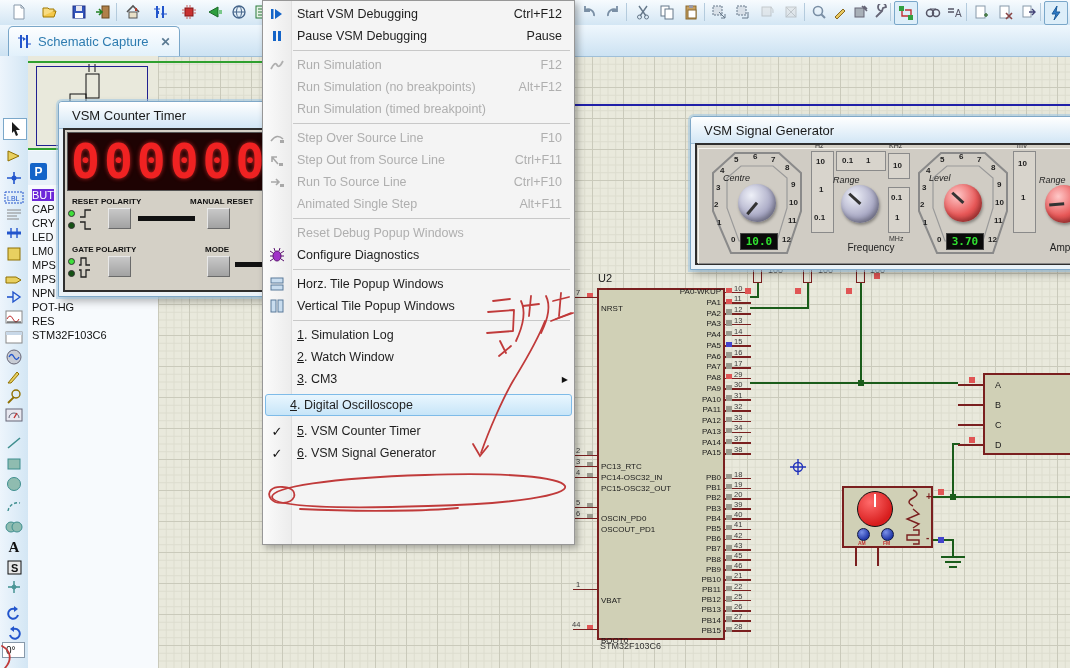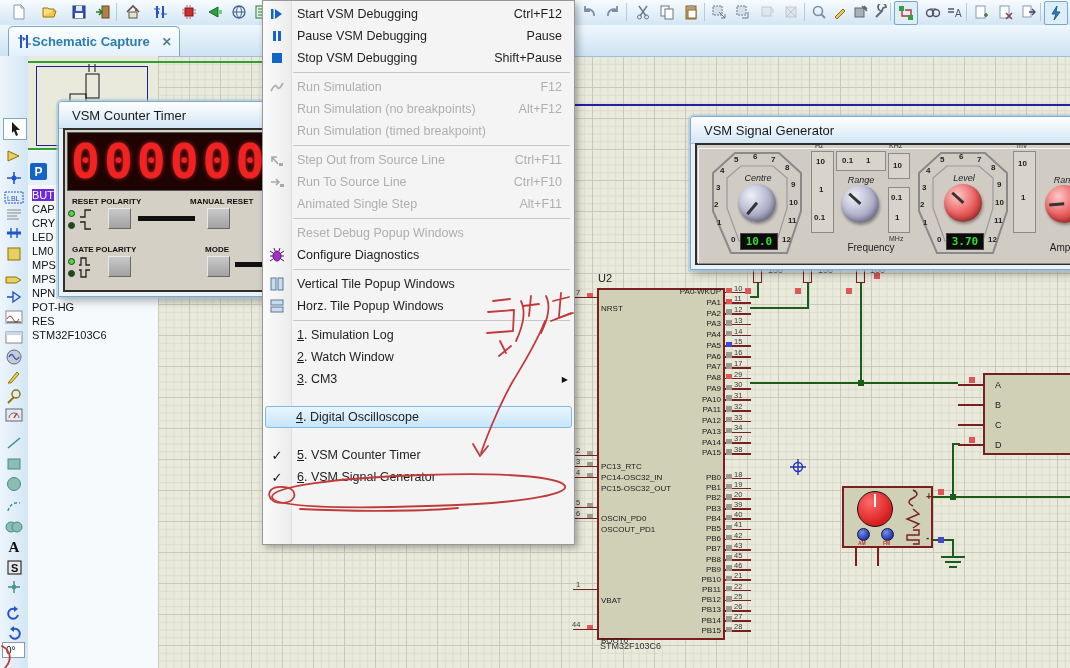--- a/index.html
+++ b/index.html
@@ -12,21 +12,21 @@
   .ti{position:absolute;top:1px;width:22px;height:22px;display:flex;align-items:center;justify-content:center}
   .ti.dis{opacity:.4}
   .ti.boxed{border:1px solid #7AA7C9;background:#DDEEF9;border-radius:2px}
   .tsep{position:absolute;top:3px;width:1px;height:18px;background:#B4CBDD}
   
   #tabbar{left:0;top:25px;width:1070px;height:31px;
     background:linear-gradient(#EFF7FD,#CCE2F2);border-bottom:1px solid #9FBFD8;z-index:6}
   #tab-active{position:absolute;left:8px;top:1px;width:172px;height:30px;
     border:1px solid #7AA7C9;border-bottom:none;border-radius:5px 5px 0 0;
     background:linear-gradient(#FDFEFF,#E2F1FB);display:flex;align-items:center;padding-left:8px;box-sizing:border-box}
-  #tab-active .lbl{color:#2E7CB0;font-weight:bold;font-size:13px;}
+  #tab-active .lbl{color:#2E7CB0;font-weight:normal;font-size:13px;margin-left:6px}
   #tab-active .cls{color:#5A7A92;font-size:12px;font-weight:bold;margin-left:12px}
   
   #canvas{left:158px;top:56px;width:912px;height:612px;z-index:0;
     background-color:#E9E9DC;
     background-image:
       linear-gradient(to right,#CACABB 1px,transparent 1px),
       linear-gradient(to bottom,#CACABB 1px,transparent 1px),
       linear-gradient(to right,#DCDCCE 1px,transparent 1px),
       linear-gradient(to bottom,#DCDCCE 1px,transparent 1px);
     background-size:31px 31px,31px 31px,7.75px 7.75px,7.75px 7.75px;}
@@ -128,39 +128,39 @@
     box-shadow:inset -2px -3px 5px rgba(0,0,0,.3),1px 2px 3px rgba(0,0,0,.35)}
   .knob::after{content:"";position:absolute;left:18px;top:4px;width:2.5px;height:15px;background:#333;
     transform-origin:1.2px 15px}
   .knob.a-centre::after{transform:rotate(-140deg)}
   .knob.a-up::after{transform:rotate(-48deg)}
   .knob.a-left::after{transform:rotate(-95deg)}
   .knob.redk{background:radial-gradient(circle at 35% 30%,#FFC8C8,#E85858 55%,#C03030)}
   .readout{position:absolute;width:36px;height:15px;background:#0A0A0A;border:1px solid #444;
     color:#30E030;font-weight:bold;font-size:11px;font-family:"DejaVu Sans Mono",monospace;
     display:flex;align-items:center;justify-content:center}
-  .diallbl{position:absolute;font-style:italic;font-size:9px;color:#222;text-align:center}
+  .diallbl{position:absolute;font-style:italic;font-size:9px;color:#222;}
   .unitlbl{position:absolute;font-size:7px;color:#333}
   .caplbl{position:absolute;font-size:10px;color:#222;text-align:center}
   .selbox{position:absolute;border:1.5px solid #8A8A8A;background:#D8D4CC;box-sizing:border-box}
   .selval{position:absolute;font-size:8px;font-weight:bold;color:#222}
   
   #menu{left:262px;top:0;width:313px;height:545px;background:#F4F4F4;border:1px solid #979797;
     box-shadow:3px 3px 7px rgba(0,0,0,.3);box-sizing:border-box;padding-top:2px;z-index:20}
   #menu .gutter{position:absolute;left:0;top:0;bottom:0;width:28px;
     background:linear-gradient(90deg,#FBFBFB,#ECECEC);border-right:1px solid #DFDFDF}
   .mi{position:relative;display:flex;align-items:center;height:22px;padding-left:34px;padding-right:12px;
     font-size:12.5px;color:#1E1E1E}
   .mi .ic{position:absolute;left:2px;top:1px;width:24px;height:20px;display:flex;align-items:center;justify-content:center;
     font-size:13px;color:#111}
   .mi .sc{margin-left:auto;padding-left:20px}
   .mi.dis{color:#AFAFAF}
   .mi u{text-decoration:underline}
   .mi.hl{background:linear-gradient(#E9F6FE,#C7E5F8);border:1px solid #7EBBE8;border-radius:3px;
-    margin:16px 2px;height:20px;padding-left:30px}
+    margin:4px 2px;height:20px;padding-left:24px}
   .msep{height:7px;position:relative;margin-left:30px}
   .msep::after{content:"";position:absolute;left:0;right:4px;top:3px;border-top:1px solid #C8C8C8}
   .subarr{position:absolute;right:6px;top:7px;font-size:8px;color:#111}
   
   #annot{left:0;top:0;z-index:30;pointer-events:none}
 </style>
 </head>
 <body>
 
 <div id="canvas" class="abs"></div>
@@ -1048,29 +1048,20 @@
   <div class="mi">
     <span class="ic">
         <svg width="16" height="16">
           <rect x="4" y="3" width="3" height="10" fill="#1464C8"></rect>
           <rect x="9" y="3" width="3" height="10" fill="#1464C8"></rect>
         </svg>
       </span>
     <span>Pause VSM Debugging</span>
       <span class="sc">Pause</span>
     </div>
-  <div class="mi">
-    <span class="ic">
-        <svg width="16" height="16">
-          <rect x="3" y="3" width="10" height="10" fill="#1464C8"></rect>
-        </svg>
-      </span>
-    <span>Stop VSM Debugging</span>
-      <span class="sc">Shift+Pause</span>
-    </div>
   <div class="msep"></div>
 
   <div class="mi dis">
     <span class="ic">
         <svg width="16" height="16">
           <path d="M2,12 q4,-8 6,-4 q2,4 6,-4" fill="none" stroke="#B0B0B0" stroke-width="1.8"></path>
         </svg>
       </span>
     <span>Run Simulation</span>
       <span class="sc">F12</span>
@@ -1078,20 +1069,30 @@
   <div class="mi dis">
     <span>Run Simulation (no breakpoints)</span>
       <span class="sc">Alt+F12</span>
     </div>
   <div class="mi dis">
     <span>Run Simulation (timed breakpoint)</span>
       <span class="sc"></span>
     </div>
   <div class="msep"></div>
 
+  <div class="mi dis">
+    <span class="ic">
+        <svg width="16" height="16">
+          <path d="M2,11 Q8,3 14,9" fill="none" stroke="#A8A8A8" stroke-width="1.6"></path>
+          <rect x="11" y="10" width="4" height="3" fill="#A8A8A8"></rect>
+        </svg>
+      </span>
+    <span>Step Over Source Line</span>
+      <span class="sc">F10</span>
+    </div>
   <div class="mi dis">
     <span class="ic">
         <svg width="16" height="16">
           <path d="M9,12 L3,5 M3,10 v-5 h5" fill="none" stroke="#A8A8A8" stroke-width="1.6"></path>
           <rect x="10" y="11" width="4" height="3" fill="#A8A8A8"></rect>
         </svg>
       </span>
     <span>Step Out from Source Line</span>
       <span class="sc">Ctrl+F11</span>
     </div>
@@ -1121,34 +1122,34 @@
           <path d="M4,6 L1,4 M4,9 H1 M4,12 L1,14 M12,6 L15,4 M12,9 H15 M12,12 L15,14 M6,4 L5,1 M10,4 L11,1" stroke="#5A1070"></path>
         </svg>
       </span>
     <span>Configure Diagnostics</span>
     </div>
   <div class="msep"></div>
 
   <div class="mi">
     <span class="ic">
         <svg width="16" height="16">
+          <rect x="2" y="2" width="12" height="5" fill="#C8DCEE" stroke="#5A7A9A"></rect>
+          <rect x="2" y="9" width="12" height="5" fill="#C8DCEE" stroke="#5A7A9A"></rect>
+        </svg>
+      </span>
+    <span>Horz. Tile Popup Windows</span>
+    </div>
+  <div class="mi">
+    <span class="ic">
+        <svg width="16" height="16">
           <rect x="2" y="2" width="5" height="12" fill="#C8DCEE" stroke="#5A7A9A"></rect>
           <rect x="9" y="2" width="5" height="12" fill="#C8DCEE" stroke="#5A7A9A"></rect>
         </svg>
       </span>
     <span>Vertical Tile Popup Windows</span>
-    </div>
-  <div class="mi">
-    <span class="ic">
-        <svg width="16" height="16">
-          <rect x="2" y="2" width="12" height="5" fill="#C8DCEE" stroke="#5A7A9A"></rect>
-          <rect x="2" y="9" width="12" height="5" fill="#C8DCEE" stroke="#5A7A9A"></rect>
-        </svg>
-      </span>
-    <span>Horz. Tile Popup Windows</span>
     </div>
   <div class="msep"></div>
 
   <div class="mi">
     <span><u>1</u><span>. Simulation Log</span></span>
     </div>
   <div class="mi">
     <span><u>2</u><span>. Watch Window</span></span>
     </div>
   <div class="mi">

